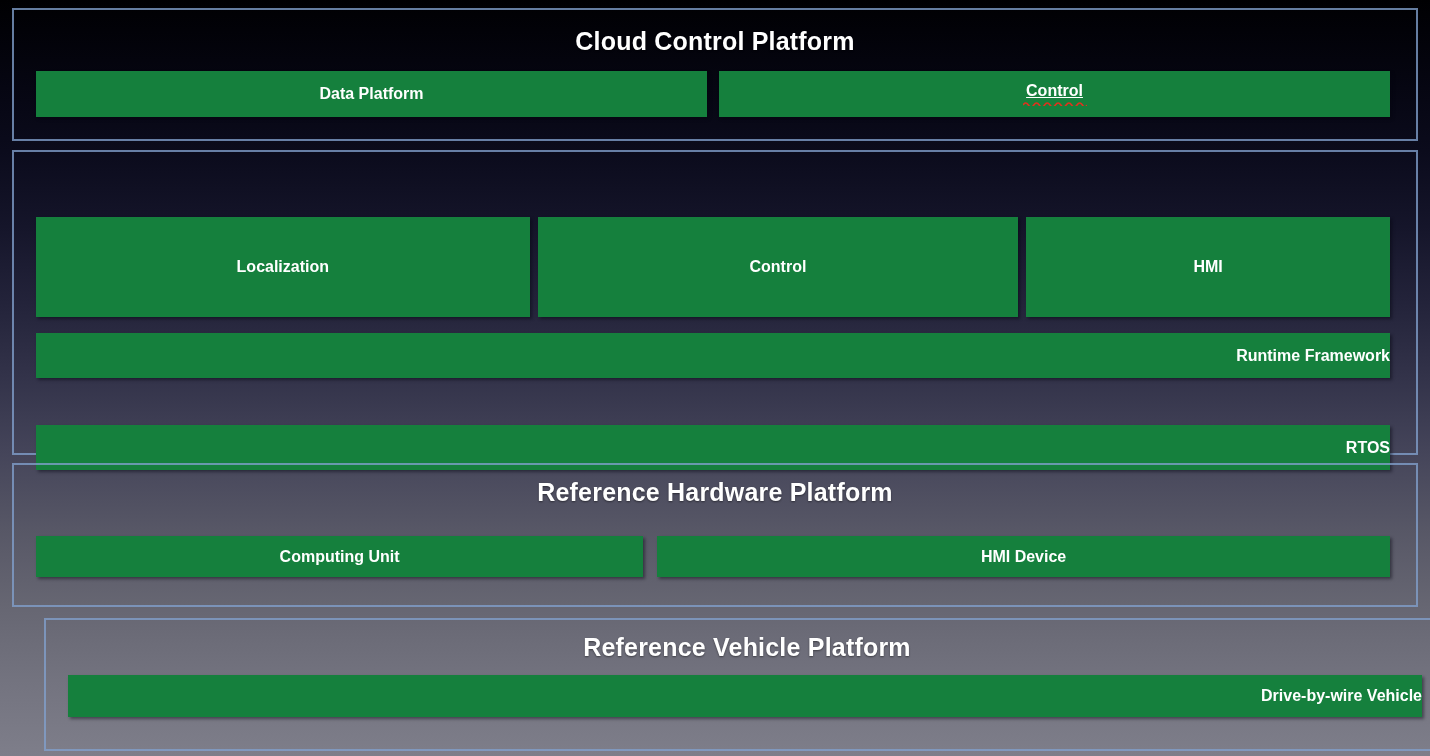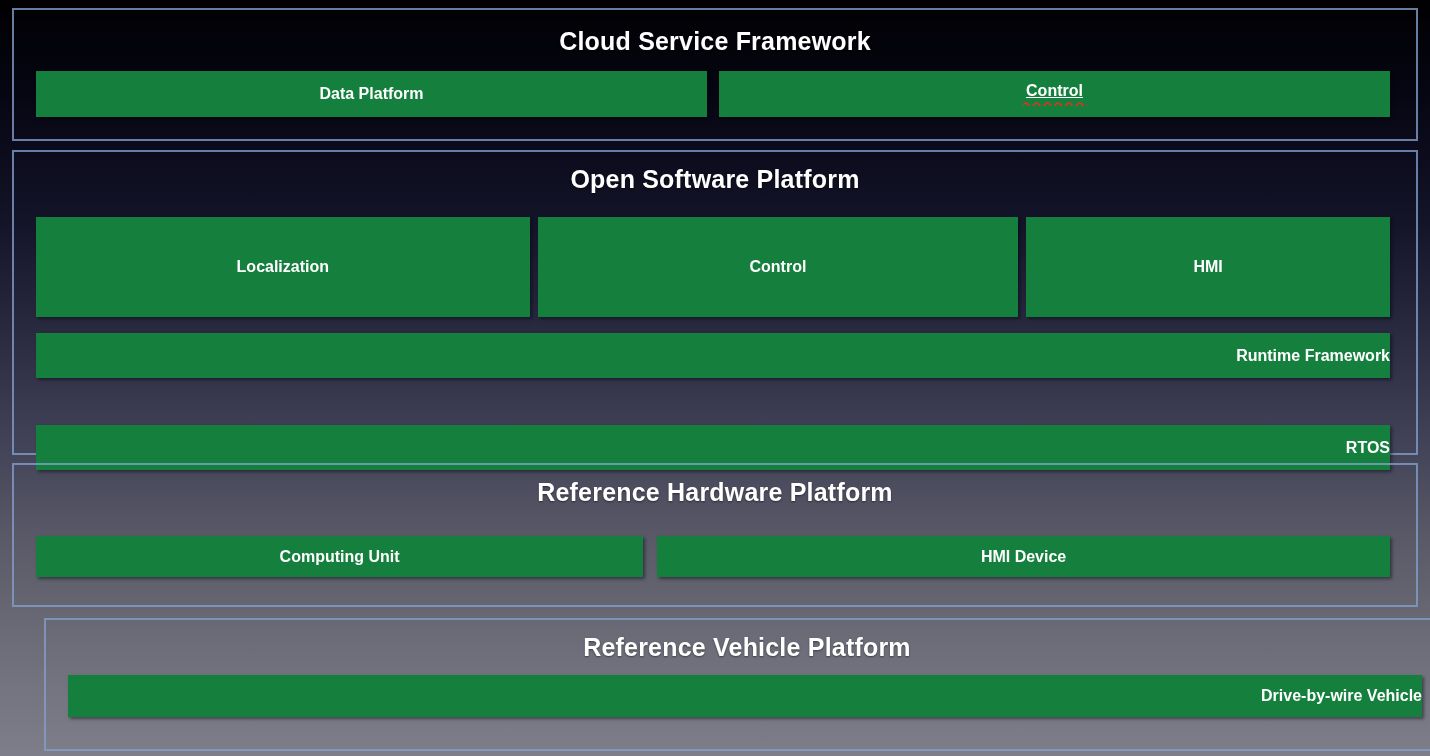--- a/index.html
+++ b/index.html
@@ -102,38 +102,37 @@
     align-items: center;
     line-height: 1.1;
   }
   .underlined { text-decoration: underline; }
   .wavy { display: block; margin-top: 1px; }
 </style>
 </head>
 <body>
 
 <div class="section" id="sec-cloud">
-  <div class="section-title">Cloud Service Framework</div>
+  <div class="section-title">Cloud Control Platform</div>
   <div class="row" id="row-cloud">
     <div class="box">
       <span>Data Platform</span>
     </div>
     <div class="box">
       <span class="duer-wrap">
         <span class="underlined">Control</span>
         <svg class="wavy" width="64" height="5" viewBox="0 0 64 5">
           <path d="M0 4 Q2.7 0 5.4 4 T10.8 4 T16.2 4 T21.6 4 T27 4 T32.4 4 T37.8 4 T43.2 4 T48.6 4 T54 4 T59.4 4 T64 4" fill="none" stroke="#e0321e" stroke-width="1.6"></path>
         </svg>
       </span>
     </div>
   </div>
 </div>
 
 <div class="section" id="sec-software">
-  <div class="section-title">Open Software Platform</div>
   <div class="row" id="row-software-modules">
     <div class="box" id="box-localization">
       <span>Localization</span>
     </div>
     <div class="box" id="box-control">
       <span>Control</span>
     </div>
     <div class="box" id="box-hmi">
       <span>HMI</span>
     </div>

